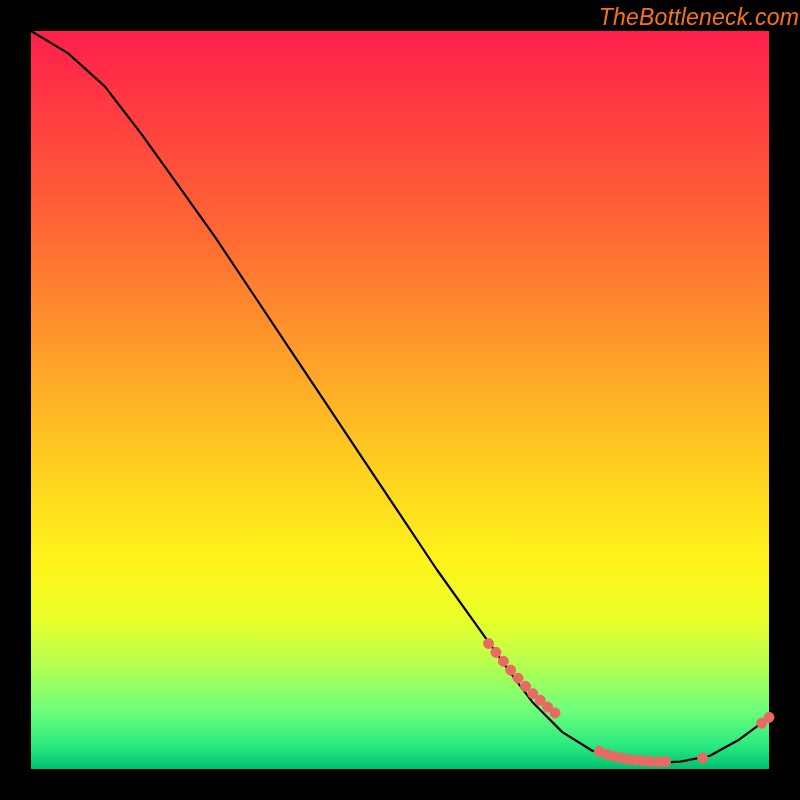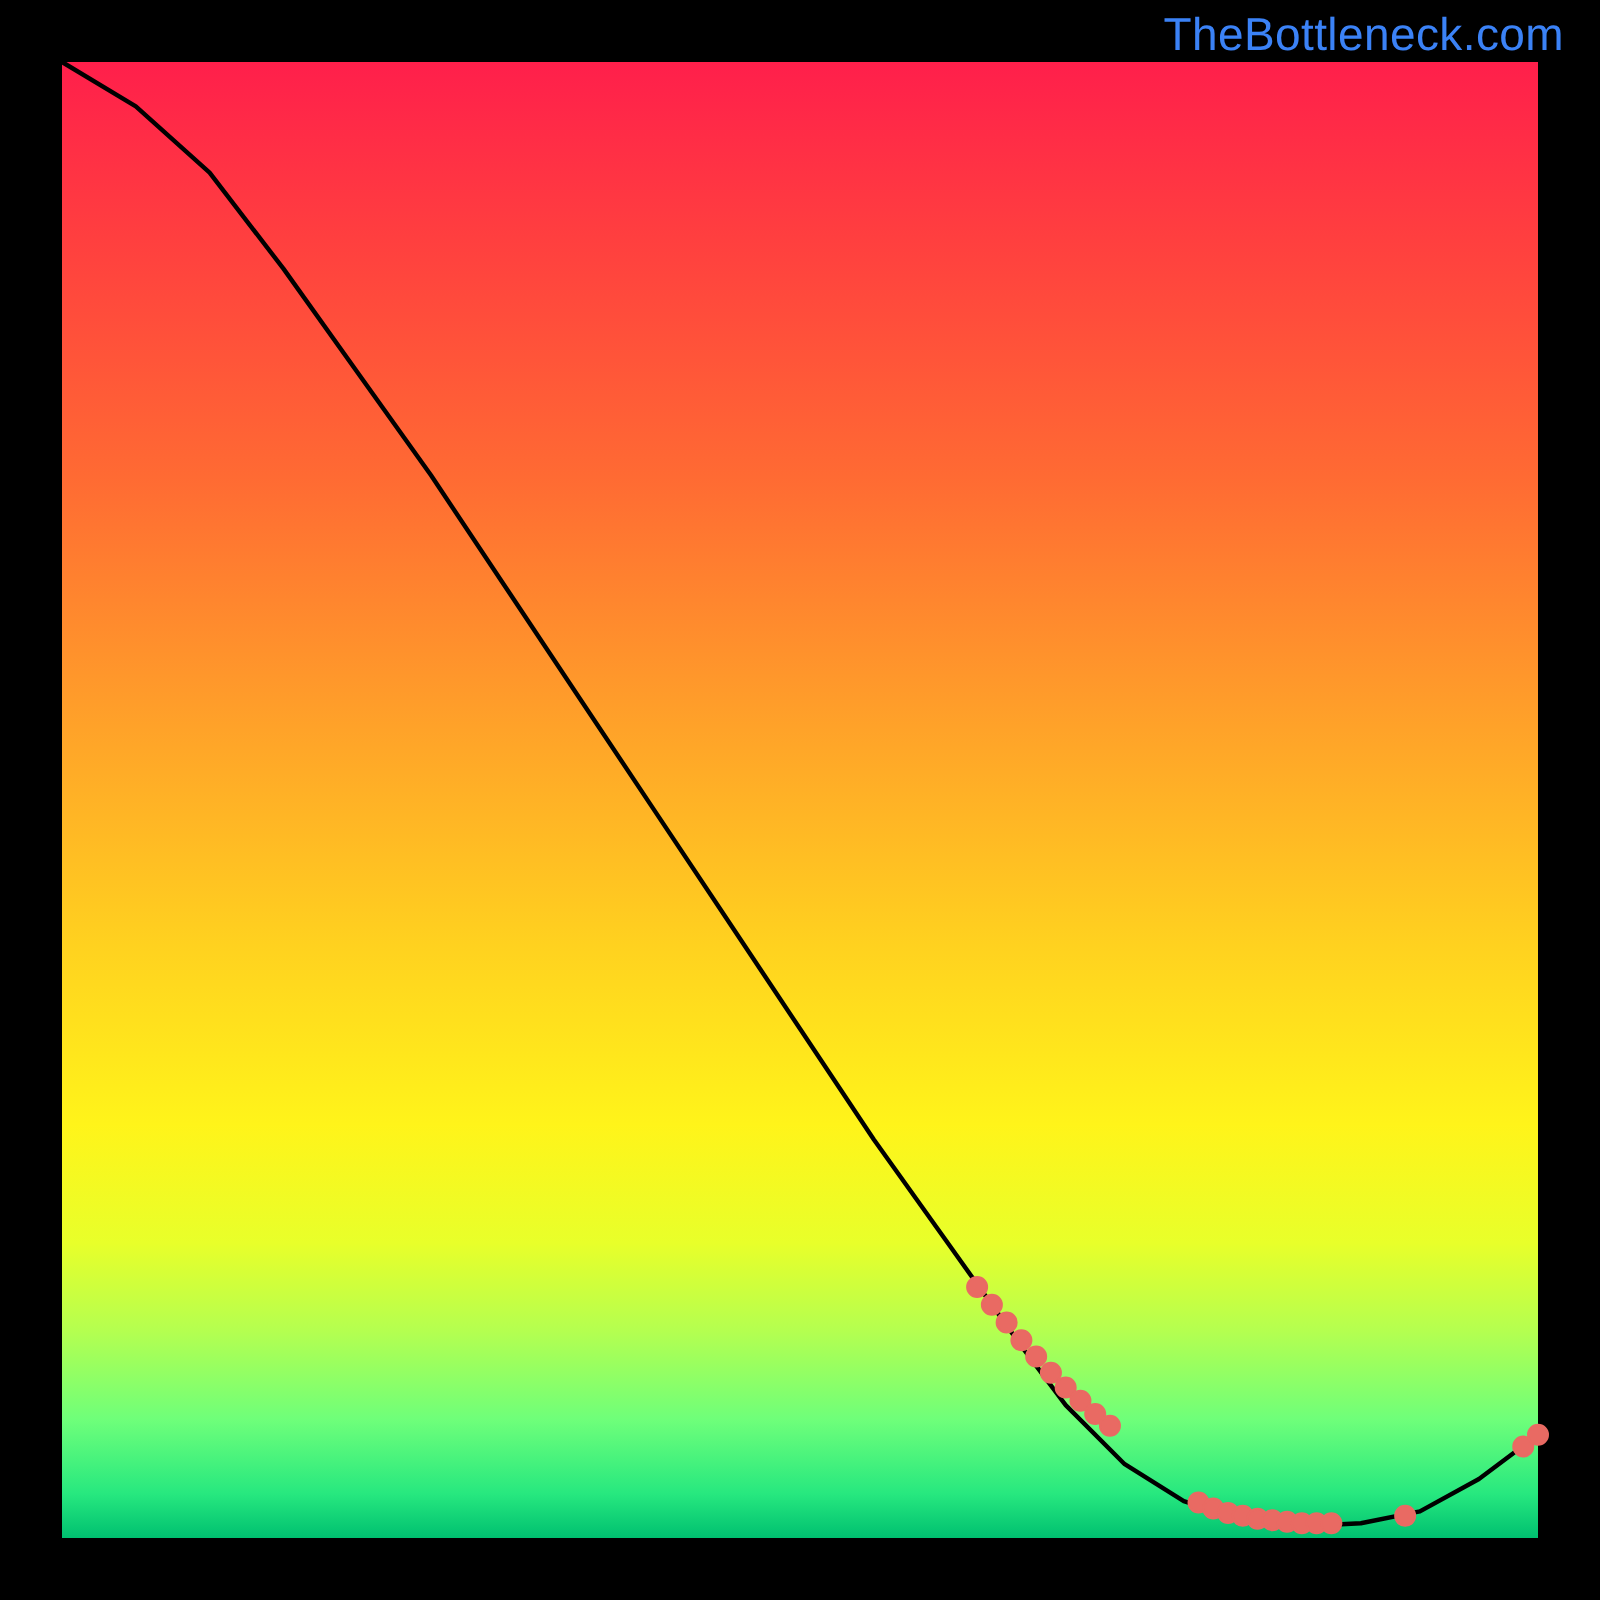--- a/index.html
+++ b/index.html
@@ -12,26 +12,27 @@
     overflow: hidden;
   }
   .wrap {
     position: relative;
     width: 800px;
     height: 800px;
   }
   .watermark {
     position: absolute;
     top: 4px;
-    right: 18px;
-    color: #3b82f6;
+    right: 1px;
+    color: #f97316;
     font-size: 23px;
     font-weight: 400;
     letter-spacing: 0.2px;
     user-select: none;
+    font-style: italic;
   }
   .plot {
     position: absolute;
     left: 31px;
     top: 31px;
     width: 738px;
     height: 738px;
     background: linear-gradient(to bottom,
       #ff1f4b 0%,
       #ff3f3f 12%,

